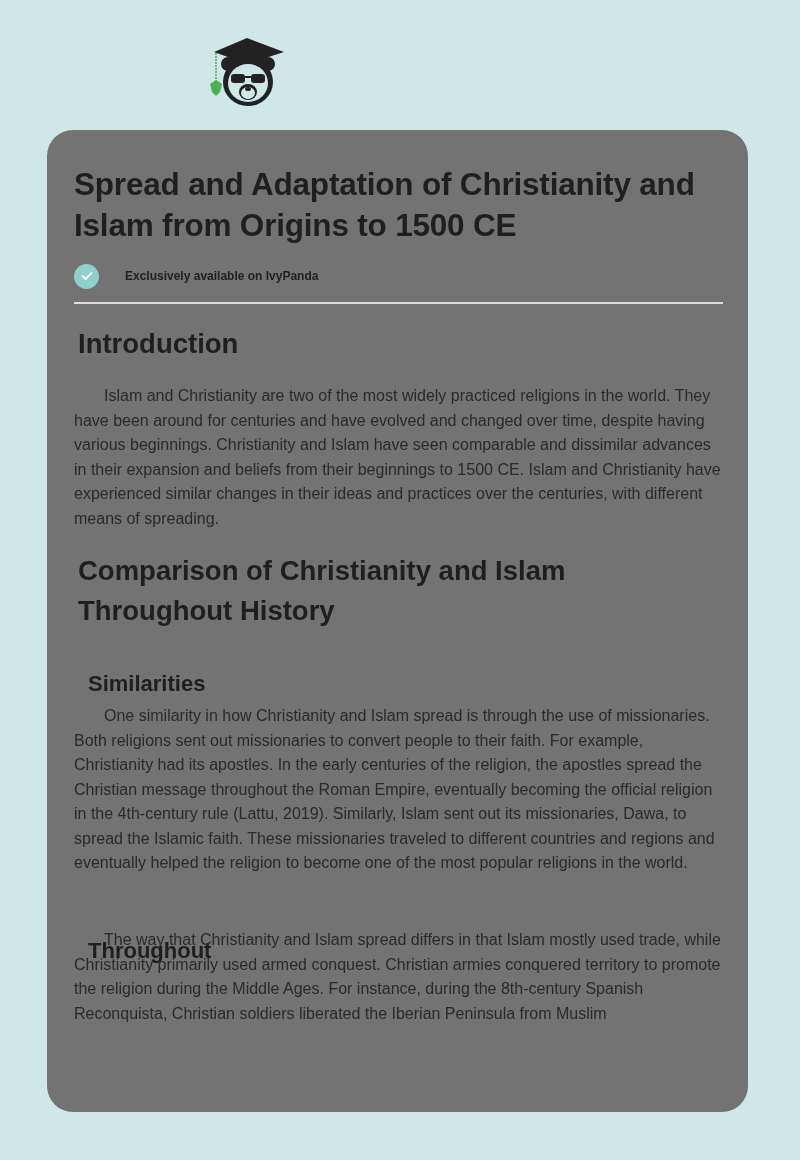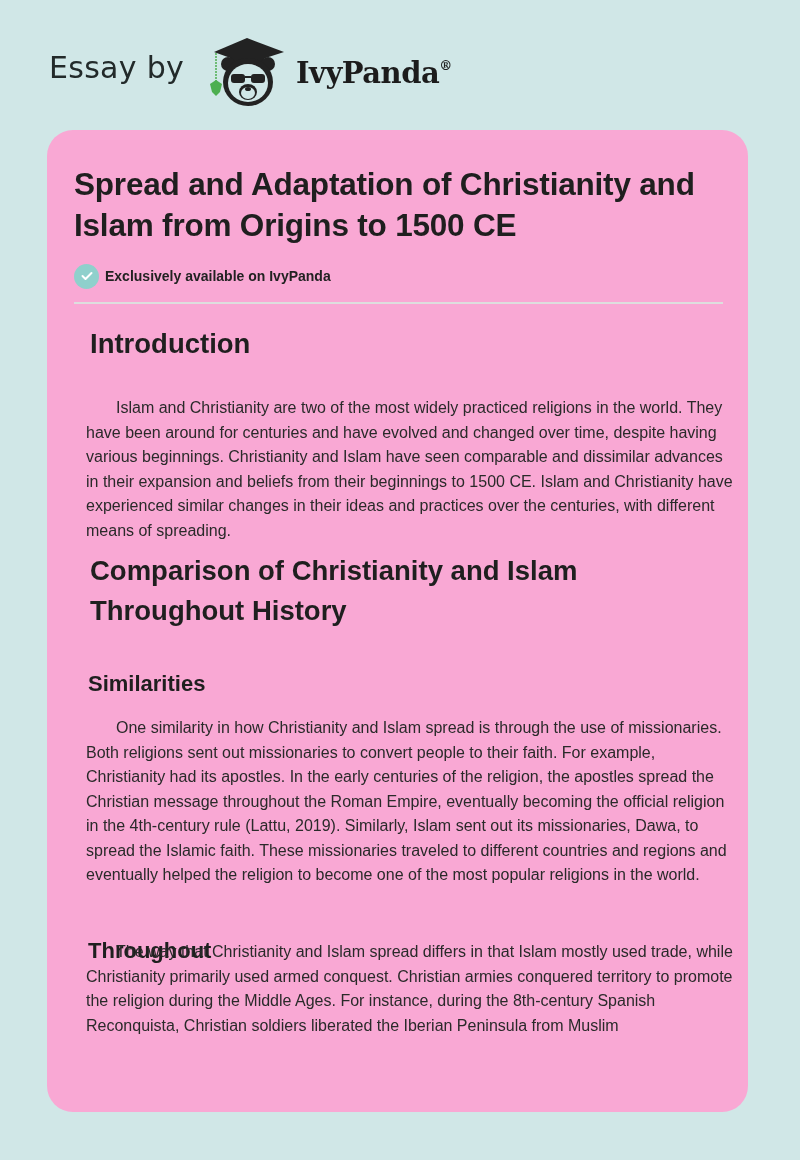--- a/index.html
+++ b/index.html
@@ -22,58 +22,57 @@
     position: absolute; left: 202px; top: 36px; width: 90px; height: 72px;
   }
   .brand {
     position: absolute; left: 296px; top: 56px;
     font-family: "DejaVu Serif", serif; font-weight: bold;
     font-size: 29px; color: #1c1c1c; letter-spacing: -0.5px;
   }
   .brand sup { font-size: 13px; position: relative; top: -2px; font-weight: bold; }
   .card {
     position: absolute; left: 47px; top: 130px; width: 701px; height: 982px;
-    background: #f9a8d4; border-radius: 26px; overflow: hidden;
+    background: #737373; border-radius: 26px; overflow: hidden;
   }
   .content { position: absolute; left: 27px; top: 0; width: 650px; }
   h1 {
     position: absolute; left: 0; top: 34px; margin: 0; width: 640px;
     font-size: 31.5px; line-height: 41px; font-weight: bold; color: #1f1f1f;
     letter-spacing: -0.2px;
   }
   .exclusive {
     position: absolute; left: 0; top: 134px; height: 24px;
     display: flex; align-items: center;
   }
   .check {
     width: 25px; height: 25px; border-radius: 50%; background: #8fd0cc;
     display: flex; align-items: center; justify-content: center; margin-right: 6px;
   }
-  .exclusive span.lbl { font-size: 14px; font-weight: bold; color: #222; }
+  .exclusive span.lbl { font-size: 12px; font-weight: bold; color: #222; margin-left: 20px; }
   .divider {
     position: absolute; left: 0; top: 172px; width: 649px; height: 2px; background: #dedede;
   }
   h2 {
-    position: absolute; left: 16px; margin: 0; font-size: 27.5px; line-height: 40px;
+    position: absolute; left: 4px; margin: 0; font-size: 27.5px; line-height: 40px;
     font-weight: bold; color: #1f1f1f; width: 640px;
   }
   h3 {
     position: absolute; left: 0; margin: 14px; font-size: 22px; line-height: 30px;
     font-weight: bold; color: #1f1f1f;
   }
   p {
-    position: absolute; left: 0; margin: 12px; width: 650px;
+    position: absolute; left: 0; margin: 0; width: 650px;
     font-size: 16px; line-height: 24.5px; color: #2a2a2a; text-indent: 30px;
   }
 </style>
 </head>
 <body>
 
 <div class="header">
-  <div class="essay-by">Essay by</div>
   <svg class="logo-icon" viewBox="0 0 90 72">
 
     <polygon points="12,16 45,2 82,16 45,28" fill="#222"></polygon>
     <rect x="28" y="18" width="34" height="8" fill="#222"></rect>
 
     <line x1="14" y1="17" x2="14" y2="46" stroke="#4caf50" stroke-width="1.5" stroke-dasharray="2,1"></line>
 
     <path d="M8,48 L14,44 L20,48 L18,56 L14,60 L10,56 Z" fill="#4caf50"></path>
 
     <circle cx="26" cy="28" r="7" fill="#222"></circle>
@@ -83,21 +82,20 @@
     <ellipse cx="46" cy="47" rx="20" ry="19" fill="#d0e7e7"></ellipse>
 
     <rect x="29" y="38" width="14" height="9" rx="3" fill="#222"></rect>
     <rect x="49" y="38" width="14" height="9" rx="3" fill="#222"></rect>
     <line x1="43" y1="41" x2="49" y2="41" stroke="#222" stroke-width="2"></line>
 
     <ellipse cx="46" cy="56" rx="9" ry="8" fill="#222"></ellipse>
     <ellipse cx="46" cy="57" rx="7" ry="6" fill="#d0e7e7"></ellipse>
     <ellipse cx="46" cy="53" rx="3" ry="2" fill="#222"></ellipse>
   </svg>
-  <div class="brand"><span>IvyPanda</span><sup>®</sup></div>
 </div>
 
 <div class="card">
   <div class="content">
     <h1>Spread and Adaptation of Christianity and Islam from Origins to 1500 CE</h1>
 
     <div class="exclusive">
       <div class="check">
         <svg width="12" height="10" viewBox="0 0 12 10">
             <path d="M1.5,5 L4.5,8 L10.5,2" stroke="#fff" stroke-width="2" fill="none" stroke-linecap="round" stroke-linejoin="round"></path>

